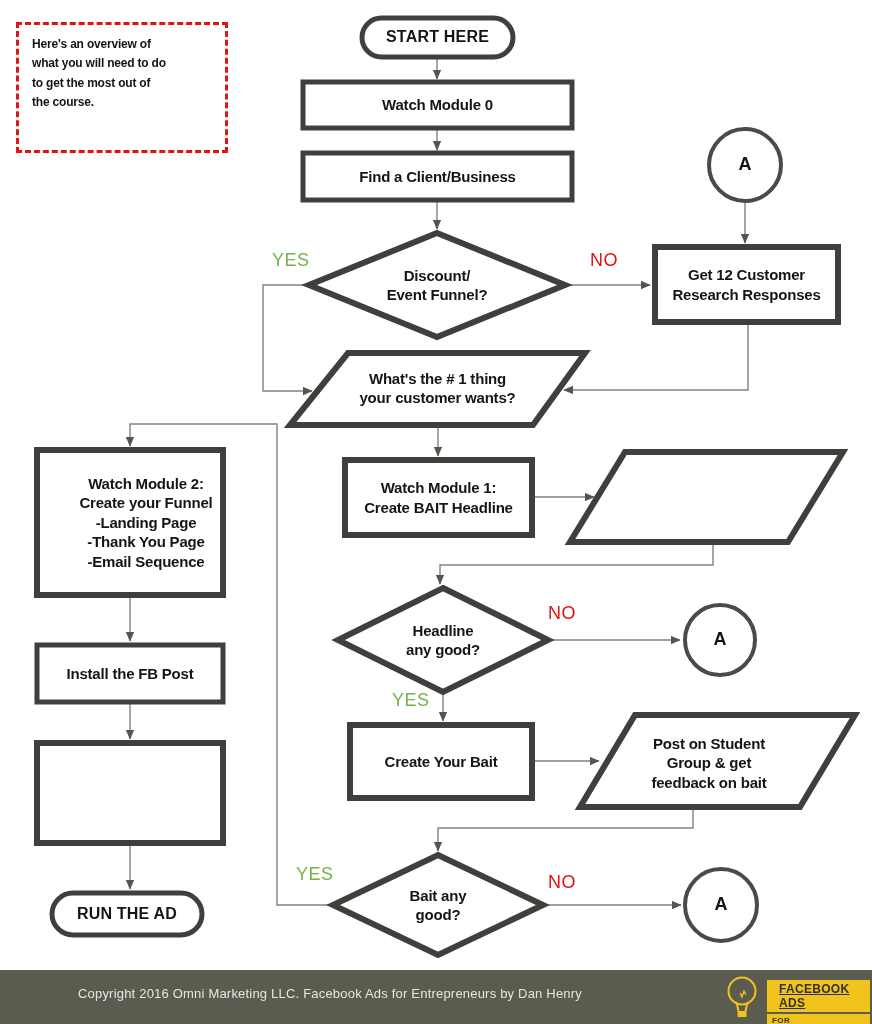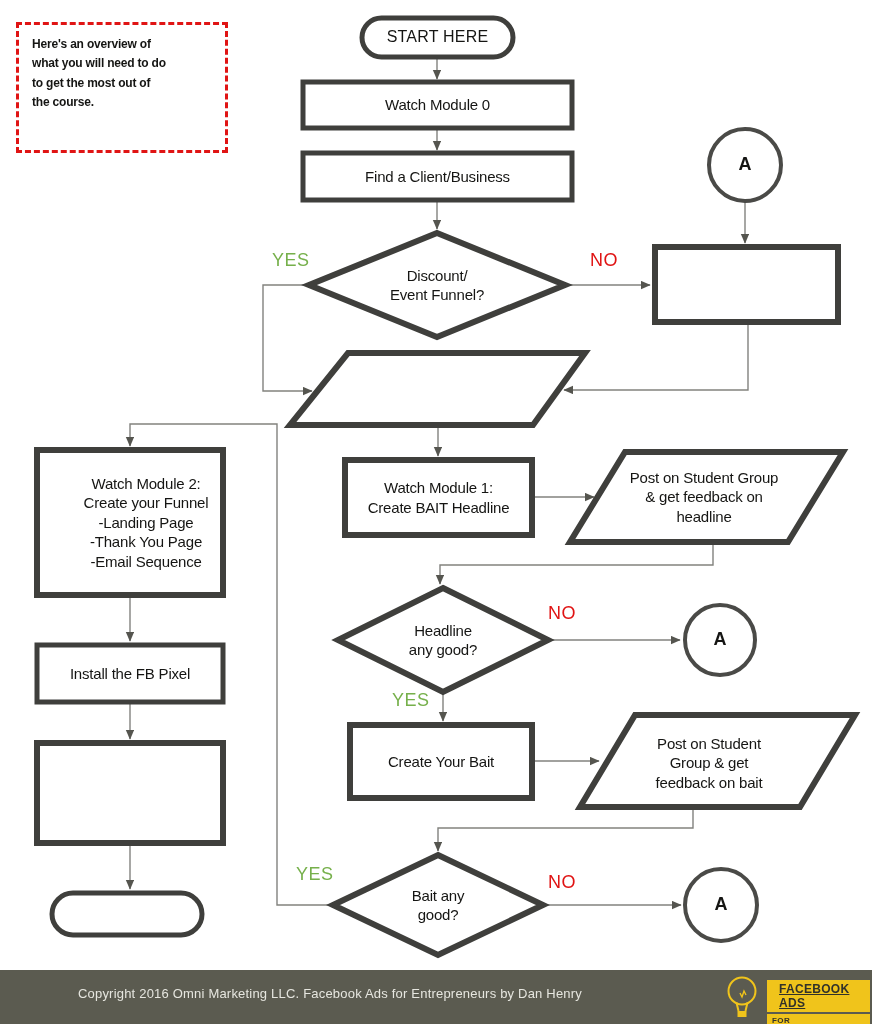--- a/index.html
+++ b/index.html
@@ -1,20 +1,20 @@
 <!DOCTYPE html>
 <html><head>
 <meta charset="utf-8">
 <style>
   * { margin:0; padding:0; box-sizing:border-box; }
   body { background:#fff; font-family:"Liberation Sans", sans-serif; }
   #canvas { position:relative; width:872px; height:1024px; background:#ffffff; overflow:hidden; }
   #shapes { position:absolute; left:0; top:0; width:872px; height:1024px; }
   .nt { position:absolute; display:flex; align-items:center; justify-content:center;
-        text-align:center; font-weight:normal; font-size:15px; line-height:1.3;
+        text-align:center; font-weight:bold; font-size:15px; line-height:1.3;
         color:#151513; white-space:pre-line; letter-spacing:-0.2px; z-index:3; }
   .terminator-text { font-size:16px; letter-spacing:0.2px; }
   .connector-a { font-size:18px; font-weight:bold; }
   .branch { position:absolute; font-size:18px; font-weight:normal; letter-spacing:0.5px;
             z-index:3; font-family:"Liberation Sans", sans-serif; }
   .branch.yes { color:#76b04b; }
   .branch.no  { color:#e01313; }
   #note-box { position:absolute; left:16px; top:22px; width:212px; height:131px;
               border:3px dashed #e01414; z-index:3; display:flex; align-items:flex-start;
               text-align:left; justify-content:flex-start; padding:10px 6px 0 13px;
@@ -94,41 +94,43 @@
 what you will need to do
 to get the most out of
 the course.</div>
 
   <div class="nt terminator-text" style="left:362px; top:18px; width:151px; height:39px;">START HERE</div>
   <div class="nt" style="left:303px; top:82px; width:269px; height:46px;">Watch Module 0</div>
   <div class="nt" style="left:303px; top:153px; width:269px; height:47px;">Find a Client/Business</div>
   <div class="nt" style="left:347px; top:253px; width:180px; height:64px;">Discount/
 Event Funnel?</div>
   <div class="nt connector-a" style="left:725px; top:145px; width:40px; height:40px;">A</div>
+  <div class="nt" style="left:655px; top:247px; width:183px; height:75px;">Get 12 Customer
+Research Responses</div>
+  <div class="nt" style="left:315px; top:357px; width:245px; height:62px;">What's the # 1 thing
+your customer wants?</div>
   <div class="nt" style="left:56px; top:455px; width:180px; height:135px;">Watch Module 2:
 Create your Funnel
 -Landing Page
 -Thank You Page
 -Email Sequence</div>
   <div class="nt" style="left:345px; top:460px; width:187px; height:75px;">Watch Module 1:
 Create BAIT Headline</div>
-  <div class="nt" style="left:595px; top:457px; width:218px; height:80px;">Post on Student Group
-&amp; get feedback on
-headline</div>
   <div class="nt" style="left:383px; top:612px; width:120px; height:56px;">Headline
 any good?</div>
   <div class="nt connector-a" style="left:700px; top:620px; width:40px; height:40px;">A</div>
   <div class="nt" style="left:350px; top:725px; width:182px; height:73px;">Create Your Bait</div>
   <div class="nt" style="left:600px; top:722px; width:218px; height:82px;">Post on Student
 Group &amp; get
 feedback on bait</div>
   <div class="nt" style="left:378px; top:877px; width:120px; height:56px;">Bait any
 good?</div>
   <div class="nt connector-a" style="left:701px; top:885px; width:40px; height:40px;">A</div>
-  <div class="nt" style="left:37px; top:645px; width:186px; height:57px;">Install the FB Pixel</div>
+  <div class="nt" style="left:37px; top:645px; width:186px; height:57px;">Install the FB Post</div>
+  <div class="nt terminator-text" style="left:52px; top:893px; width:150px; height:42px;">RUN THE AD</div>
 
   <div class="branch yes" style="left:272px; top:250px;">YES</div>
   <div class="branch no" style="left:590px; top:250px;">NO</div>
   <div class="branch no" style="left:548px; top:603px;">NO</div>
   <div class="branch yes" style="left:392px; top:690px;">YES</div>
   <div class="branch yes" style="left:296px; top:864px;">YES</div>
   <div class="branch no" style="left:548px; top:872px;">NO</div>
 
   <div id="footer">
     <div id="footer-copy">Copyright 2016 Omni Marketing LLC. Facebook Ads for Entrepreneurs by Dan Henry</div>

